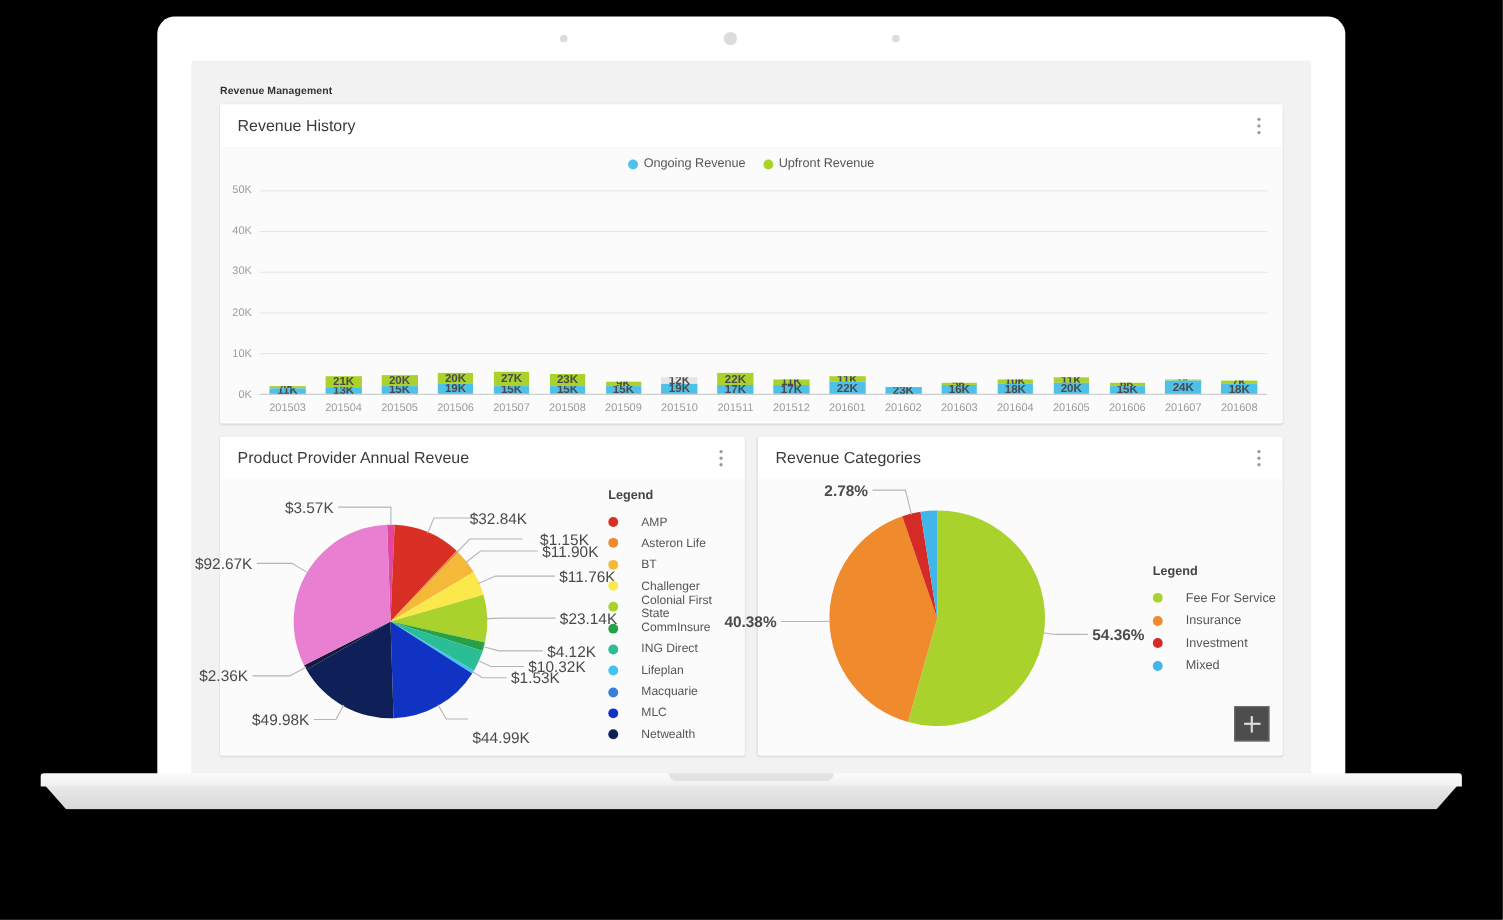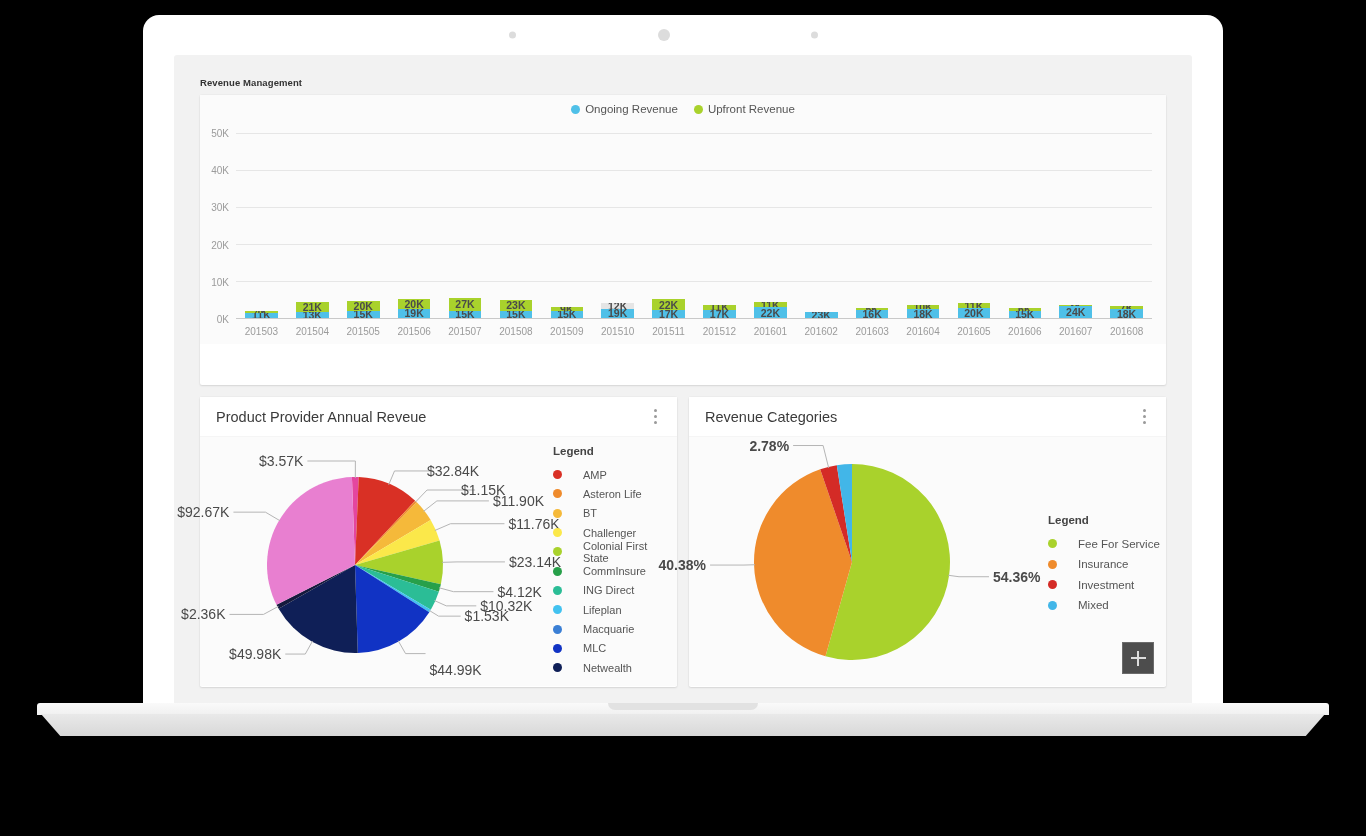--- a/index.html
+++ b/index.html
@@ -298,20 +298,28 @@
       <span class="cam-dot big cam-mid"></span>
       <span class="cam-dot small cam-right"></span>
     </div>
     <div class="screen">
 
       <div id="dashboard">
 
         <div class="section-label">Revenue Management</div>
 
         <div class="card" id="revenue-history-card">
+          <div class="card-header">
+            <div class="card-title">Revenue History</div>
+            <div class="kebab">
+              <span></span>
+                <span></span>
+                <span></span>
+            </div>
+          </div>
           <div class="card-body" id="bar-chart-body">
             <div class="bar-legend" id="bar-legend">
                 <div class="legend-item">
                   <span class="legend-dot" style="background:#4fc0e8"></span>
                   <span>Ongoing Revenue</span>
                 </div>
                 <div class="legend-item">
                   <span class="legend-dot" style="background:#a9d22c"></span>
                   <span>Upfront Revenue</span>
                 </div>
@@ -505,21 +513,21 @@
                     <polyline points="238.97310897558282,150.74899929612056 253.45123121275225,154.67124055407237 293.45123121275225,154.67124055407237" fill="none" stroke="#b5b5b5" stroke-width="1"></polyline>
                     <polyline points="234.4099795066515,163.5394872606962 246.27583851339256,168.84998535712205 276.27583851339256,168.84998535712205" fill="none" stroke="#b5b5b5" stroke-width="1"></polyline>
                     <polyline points="229.213436176872,173.40226746343566 238.5967441992351,179.14278403927236 260.5967441992351,179.14278403927236" fill="none" stroke="#b5b5b5" stroke-width="1"></polyline>
                     <polyline points="198.10608077875975,203.57027060885147 205.53816367164936,216.59962761037758 225.53816367164936,216.59962761037758" fill="none" stroke="#b5b5b5" stroke-width="1"></polyline>
                     <polyline points="112.58404326916182,203.95976971139171 105.27094728108628,217.0562817305972 85.27094728108628,217.0562817305972" fill="none" stroke="#b5b5b5" stroke-width="1"></polyline>
                     <polyline points="78.4496588283511,169.3406007032331 63.49154618561512,177.41864911650853 29.49154618561512,177.41864911650853" fill="none" stroke="#b5b5b5" stroke-width="1"></polyline>
                     <polyline points="80.07379045814983,83.78390424640861 65.43303686951245,75.14397748995972 33.43303686951245,75.14397748995972" fill="none" stroke="#b5b5b5" stroke-width="1"></polyline>
                   </svg>
                   <div class="lbl r" style="left: 103.387px; top: 24.0007px; padding-left: 28px;">$3.57K</div>
                   <div class="lbl" style="left: 227px; top: 33.961px;">$32.84K</div>
-                  <div class="lbl" style="left: 261px; top: 53.0126px;">$1.15K</div>
+                  <div class="lbl" style="left: 291px; top: 53.0126px;">$1.15K</div>
                   <div class="lbl" style="left: 292.898px; top: 63.9012px;">$11.90K</div>
                   <div class="lbl" style="left: 308.461px; top: 86.7297px;">$11.76K</div>
                   <div class="lbl" style="left: 308.953px; top: 124.898px;">$23.14K</div>
                   <div class="lbl" style="left: 297.451px; top: 154.671px;">$4.12K</div>
                   <div class="lbl" style="left: 280.276px; top: 168.85px;">$10.32K</div>
                   <div class="lbl" style="left: 264.597px; top: 179.143px;">$1.53K</div>
                   <div class="lbl" style="left: 229.538px; top: 216.6px; margin-top: 16px;">$44.99K</div>
                   <div class="lbl r" style="left: 81.2709px; top: 217.056px;">$49.98K</div>
                   <div class="lbl r" style="left: 25.4915px; top: 177.419px;">$2.36K</div>
                   <div class="lbl r" style="left: 29.433px; top: 75.144px;">$92.67K</div>

